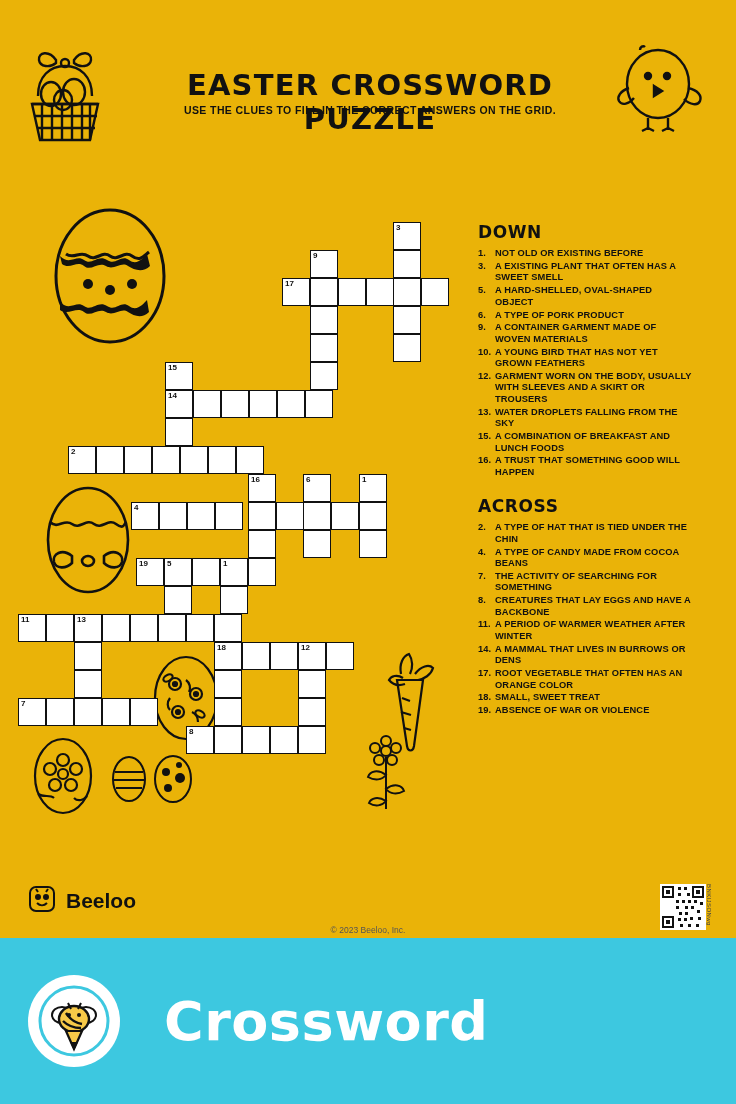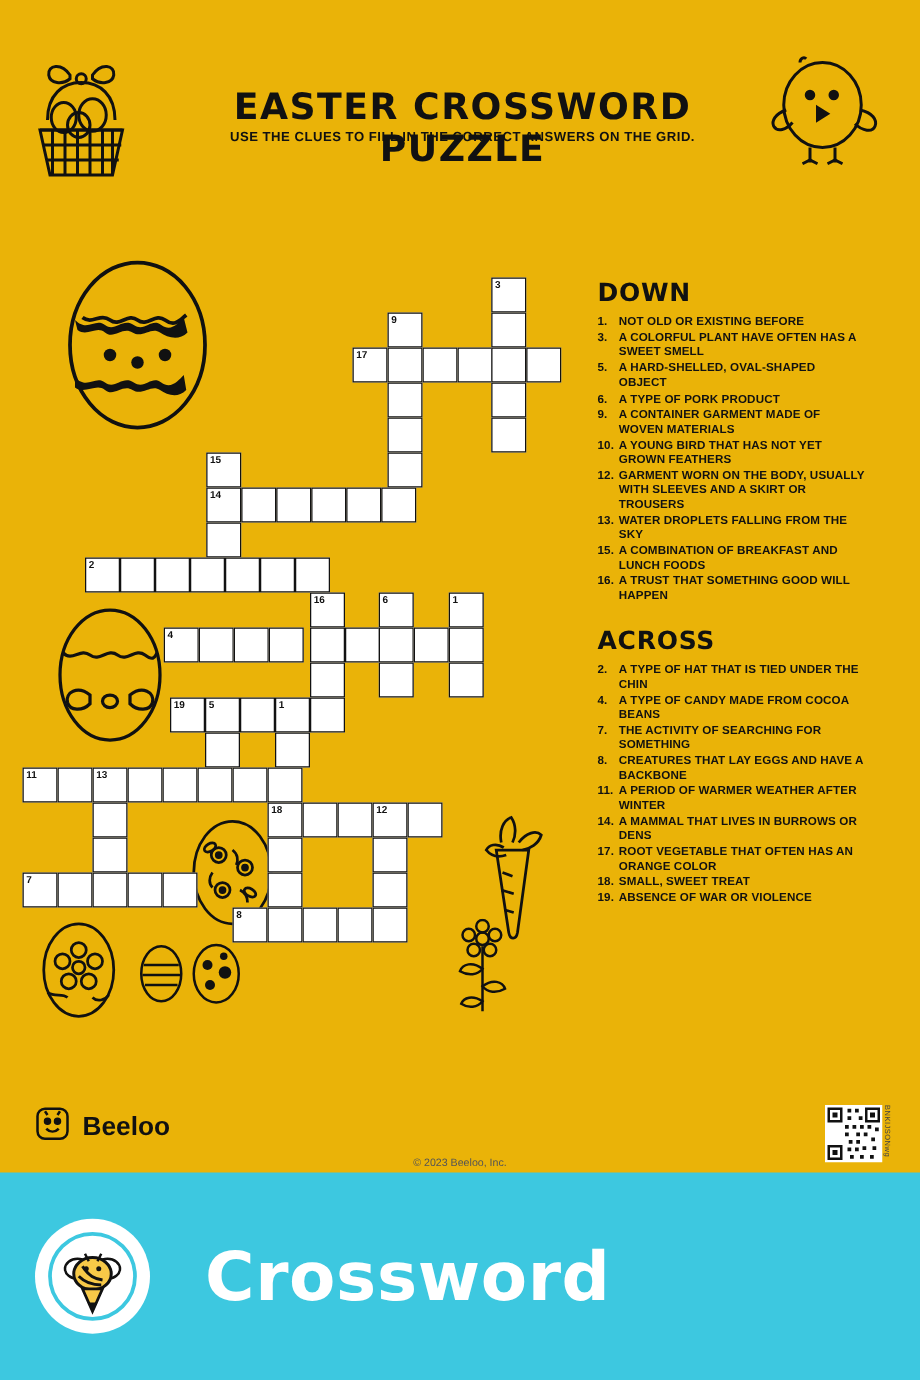--- a/index.html
+++ b/index.html
@@ -66,21 +66,21 @@
     top: 0px; left: 2px;
     font-size: 8px;
     font-weight: bold;
     color: #111;
     line-height: 9px;
   }
 
   
   .clues { position: absolute; top: 222px; left: 478px; width: 215px; }
   .clue-heading {
-    font-size: 20px;
+    font-size: 17px;
     font-weight: bold;
     letter-spacing: 0.6px;
     color: #111;
     margin-bottom: 6px;
     font-family: "DejaVu Sans", sans-serif;
   }
   .clue-list { margin: 0 0 0 0; padding: 0; list-style: none; }
   .clue-list li {
     font-size: 9.3px;
     line-height: 11.4px;
@@ -390,21 +390,21 @@
       <div class="cell" style="left: 242px; top: 726px;"></div>
       <div class="cell" style="left: 270px; top: 726px;"></div>
       <div class="cell" style="left: 298px; top: 726px;"></div>
     </div>
 
   <div class="clues">
     <div class="down-block">
       <div class="clue-heading">DOWN</div>
       <ul class="clue-list" id="down-list">
           <li><span class="cnum">1.</span><span>NOT OLD OR EXISTING BEFORE</span></li>
-          <li><span class="cnum">3.</span><span>A COLORFUL PLANT HAVE OFTEN HAS A SWEET SMELL</span></li>
+          <li><span class="cnum">3.</span><span>A EXISTING PLANT THAT OFTEN HAS A SWEET SMELL</span></li>
           <li><span class="cnum">5.</span><span>A HARD-SHELLED, OVAL-SHAPED OBJECT</span></li>
           <li><span class="cnum">6.</span><span>A TYPE OF PORK PRODUCT</span></li>
           <li><span class="cnum">9.</span><span>A CONTAINER GARMENT MADE OF WOVEN MATERIALS</span></li>
           <li><span class="cnum">10.</span><span>A YOUNG BIRD THAT HAS NOT YET GROWN FEATHERS</span></li>
           <li><span class="cnum">12.</span><span>GARMENT WORN ON THE BODY, USUALLY WITH SLEEVES AND A SKIRT OR TROUSERS</span></li>
           <li><span class="cnum">13.</span><span>WATER DROPLETS FALLING FROM THE SKY</span></li>
           <li><span class="cnum">15.</span><span>A COMBINATION OF BREAKFAST AND LUNCH FOODS</span></li>
           <li><span class="cnum">16.</span><span>A TRUST THAT SOMETHING GOOD WILL HAPPEN</span></li>
         </ul>
     </div>

